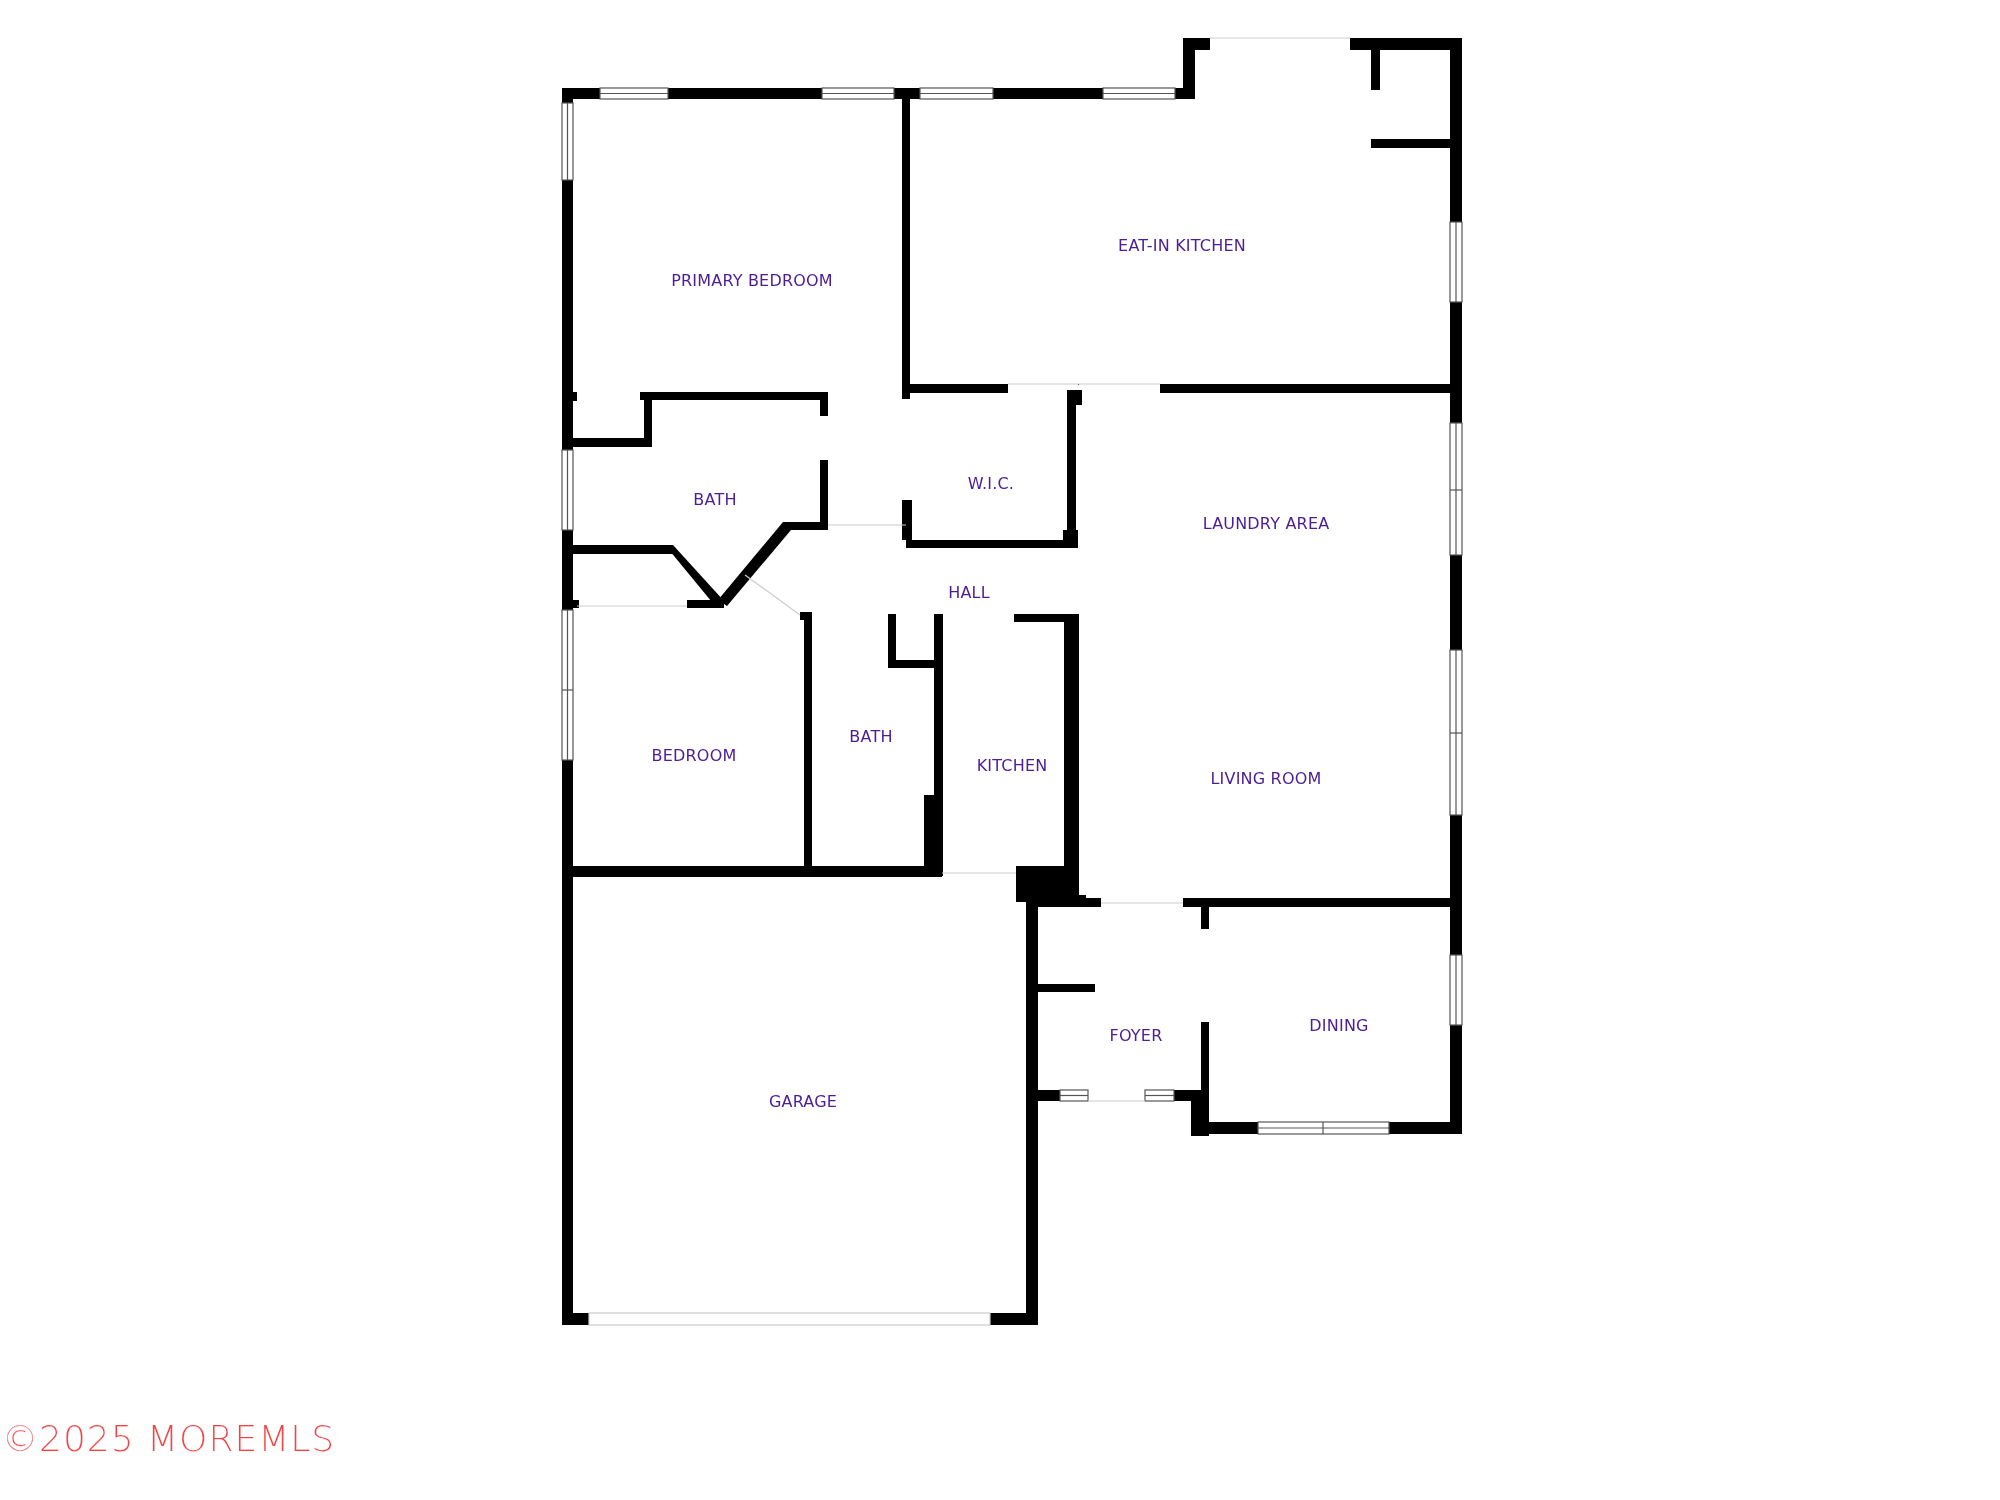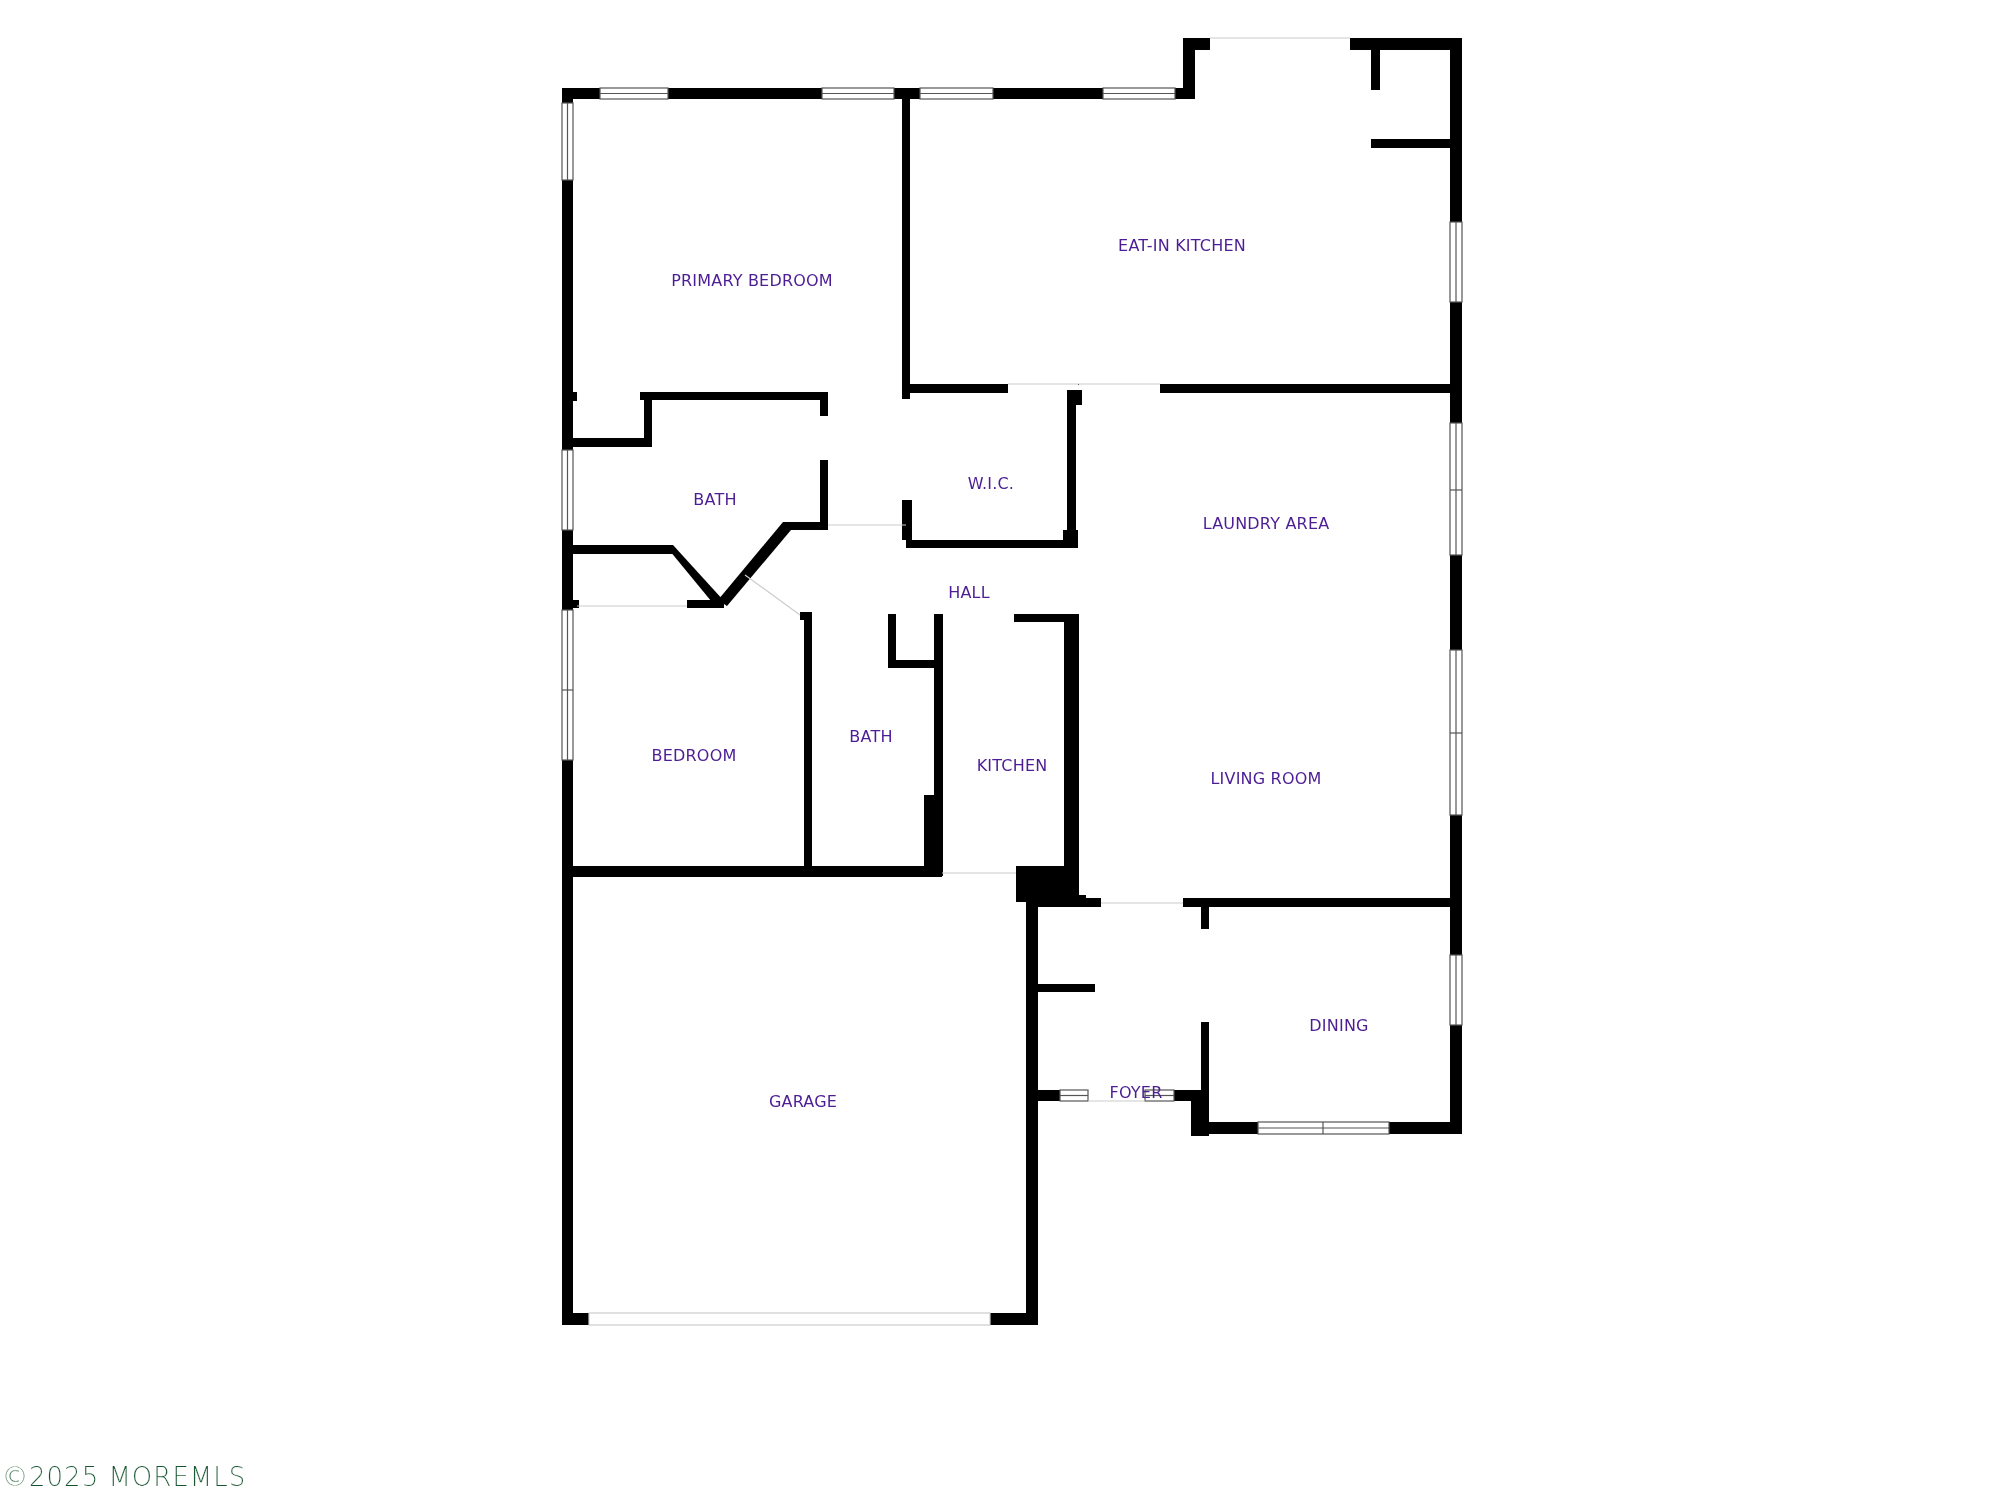--- a/index.html
+++ b/index.html
@@ -1,19 +1,19 @@
 <!DOCTYPE html>
 <html><head>
 <meta charset="utf-8">
 <style>
   html, body { margin: 0; padding: 0; background: #ffffff; }
   body { width: 2000px; height: 1500px; position: relative; overflow: hidden; font-family: "DejaVu Sans", sans-serif; }
   #plan { position: absolute; left: 0; top: 0; width: 2000px; height: 1500px; }
   .room-label { position: absolute; transform: translate(-50%, -50%); font-family: "DejaVu Sans", sans-serif; font-size: 16px; color: #4c1d95; letter-spacing: 0.2px; white-space: nowrap; }
-  .copyright { position: absolute; left: 2px; top: 1418px; font-family: "DejaVu Sans", sans-serif; font-size: 26px; font-weight: 200; color: #14532d; letter-spacing: 1px; margin-top: 44px; -webkit-text-stroke: 0.2px #fff; }
+  .copyright { position: absolute; left: 2px; top: 1418px; font-family: "DejaVu Sans", sans-serif; font-size: 36px; font-weight: 200; color: #ef4444; letter-spacing: 1px; -webkit-text-stroke: 0.2px #fff; }
 </style>
 </head>
 <body>
 
 <svg id="plan" viewBox="0 0 2000 1500" xmlns="http://www.w3.org/2000/svg">
   <g fill="#000">
 
     <rect x="562" y="88" width="38" height="11"></rect>
     <rect x="668" y="88" width="154" height="11"></rect>
     <rect x="894" y="88" width="26" height="11"></rect>
@@ -157,17 +157,17 @@
 <div class="room-label" style="left:752px;top:280px;">PRIMARY BEDROOM</div>
 <div class="room-label" style="left:1182px;top:245px;">EAT-IN KITCHEN</div>
 <div class="room-label" style="left:715px;top:499px;">BATH</div>
 <div class="room-label" style="left:991px;top:483px;">W.I.C.</div>
 <div class="room-label" style="left:1266px;top:523px;">LAUNDRY AREA</div>
 <div class="room-label" style="left:925px;top:592px;margin-left:44px;">HALL</div>
 <div class="room-label" style="left:694px;top:755px;">BEDROOM</div>
 <div class="room-label" style="left:871px;top:736px;">BATH</div>
 <div class="room-label" style="left:1012px;top:765px;">KITCHEN</div>
 <div class="room-label" style="left:1266px;top:778px;">LIVING ROOM</div>
-<div class="room-label" style="left:1136px;top:1092px;">FOYER</div>
+<div class="room-label" style="left:1136px;top:1035px;">FOYER</div>
 <div class="room-label" style="left:1339px;top:1025px;">DINING</div>
 <div class="room-label" style="left:803px;top:1101px;">GARAGE</div>
 
 <div class="copyright">©2025 MOREMLS</div>
 
 </body></html>

